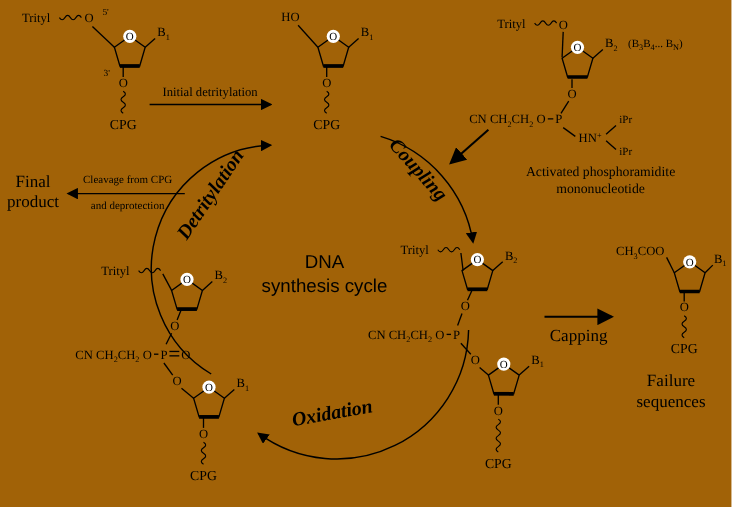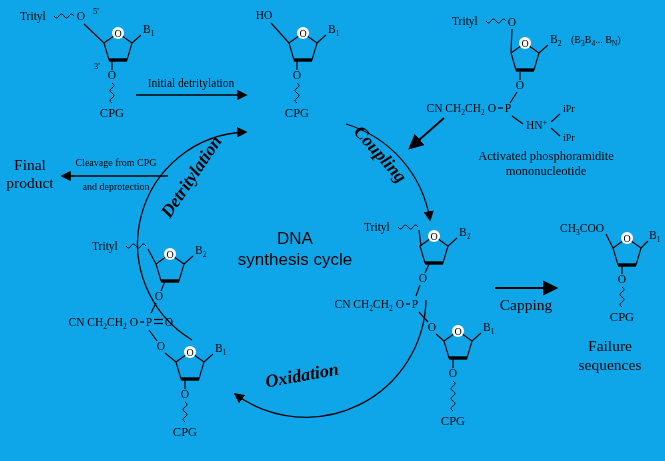--- a/index.html
+++ b/index.html
@@ -1,16 +1,16 @@
 <!DOCTYPE html>
 <html><head>
 <meta charset="utf-8">
 <style>
   html,body{margin:0;padding:0;background:#fff;}
-  .page{width:665px;height:461px;background:#0ea5e9;position:relative;overflow:hidden;}
+  .page{width:665px;height:461px;background:#a16207;position:relative;overflow:hidden;}
   svg{display:block;}
   text{font-family:"Liberation Serif",serif;fill:#000;}
   .f85{font-size:8.5px;}
   .f10{font-size:10px;}
   .f11{font-size:11.5px;}
   .f12{font-size:12.5px;}
   .f15{font-size:15.5px;}
   .sub{font-size:7.5px;}
   .mid{text-anchor:middle;}
   .end{text-anchor:end;}

